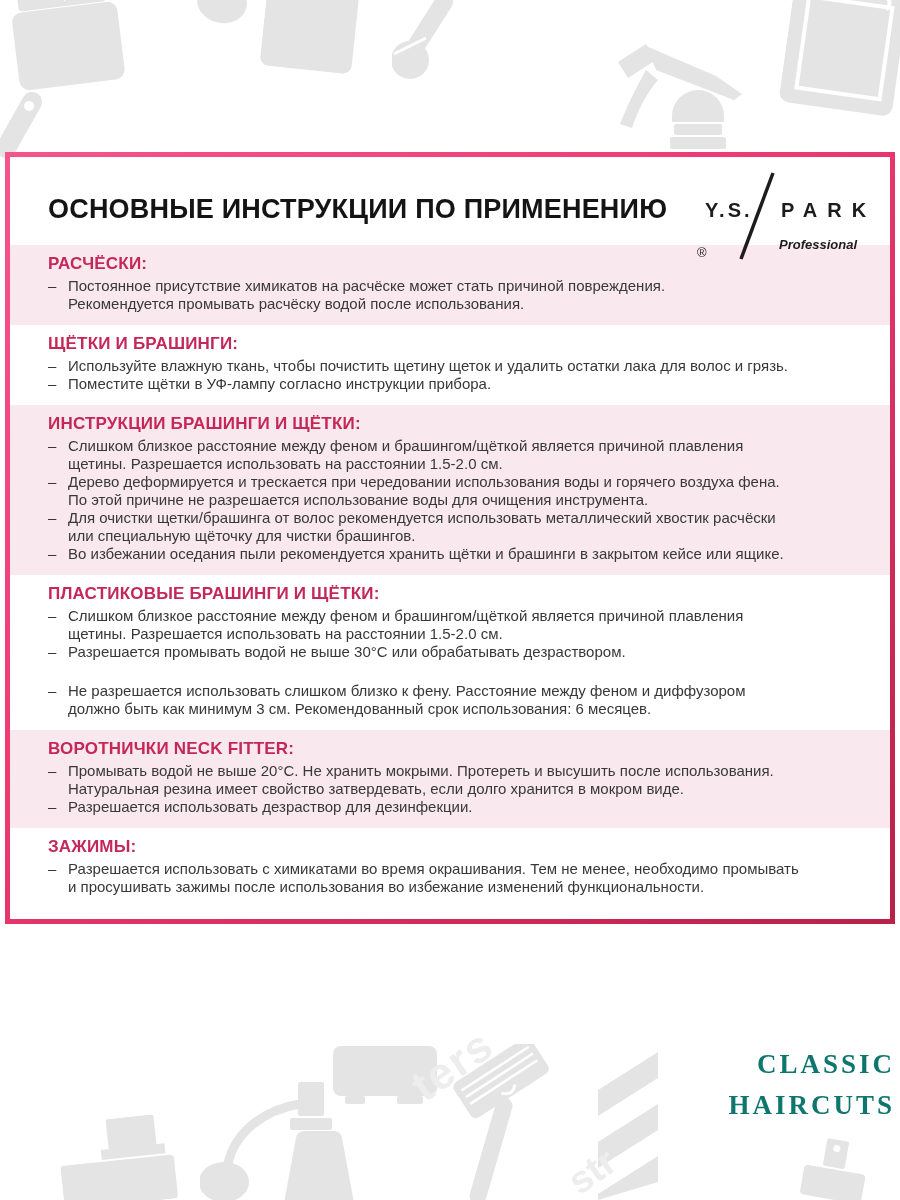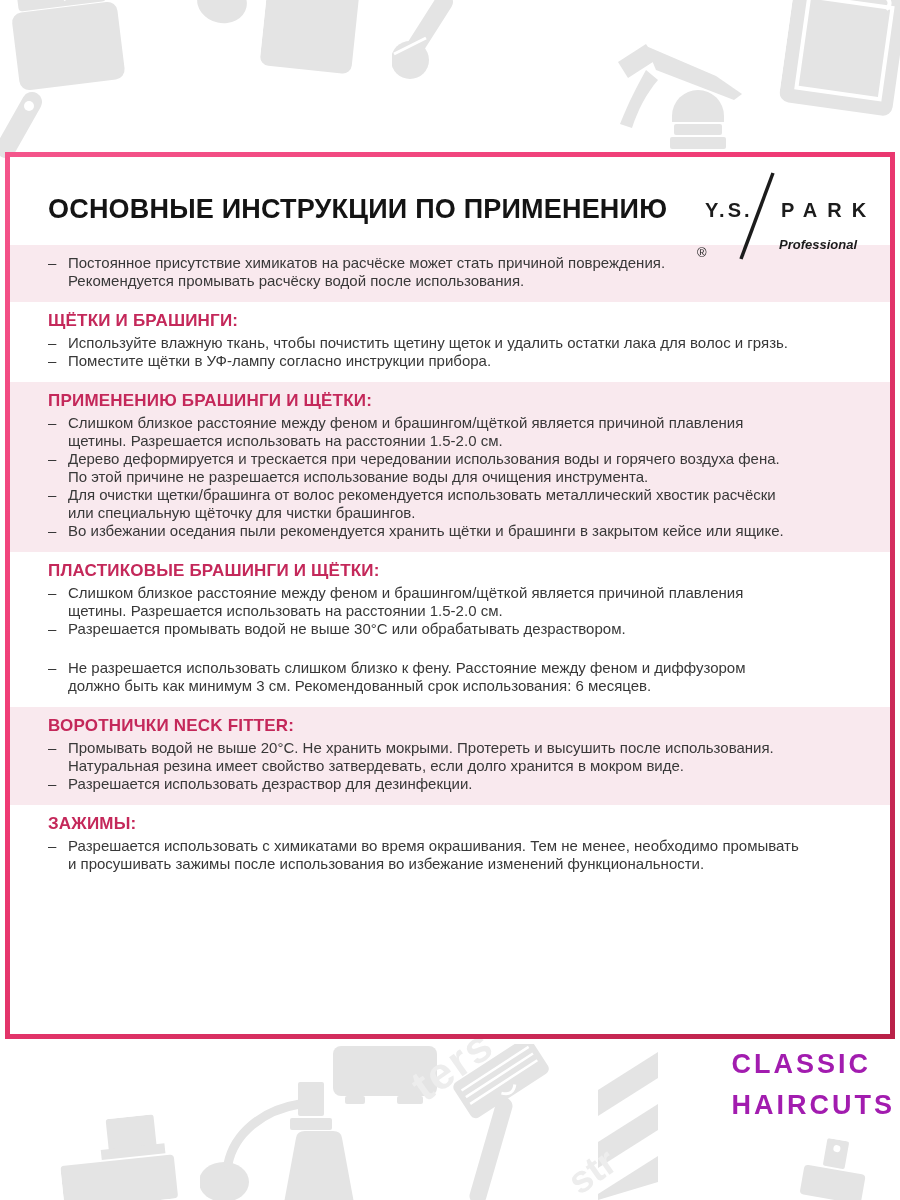--- a/index.html
+++ b/index.html
@@ -12,26 +12,26 @@
   .watermarks{position:absolute;inset:0;z-index:0;}
   .wm{position:absolute;}
   .wm svg{display:block;}
   .wm-fill{fill:#e4e4e4;}
   .wm-text{
     position:absolute;color:#ededed;font-weight:bold;
     font-family:"Liberation Sans",sans-serif;
   }
   .footer-brand{
     position:absolute;right:5px;top:1044px;z-index:1;
-    font-weight:bold;font-size:27px;
-    letter-spacing:3px;line-height:41px;color:#a21caf;
+    text-align:right;font-weight:bold;font-size:27px;
+    letter-spacing:3px;line-height:41px;color:#0f766e;font-family:Liberation Serif, serif;
   }
   
   .card{
-    position:absolute;left:5px;top:152px;width:890px;height:887px;
+    position:absolute;left:5px;top:152px;width:890px;height:772px;
     box-sizing:border-box;background:#ffffff;z-index:2;
     border:5px solid #e8346f;
     border-image:linear-gradient(140deg,#f4558b 0%,#ef3a74 40%,#b92148 100%) 1;
   }
   .title-row{position:relative;padding:36px 38px 20px 38px;}
   .doc-title{
     margin:0;font-size:27px;line-height:1.2;font-weight:bold;
     color:#141414;letter-spacing:.2px;
   }
   .logo{position:absolute;right:22px;top:14px;}
@@ -187,36 +187,37 @@
       <line x1="48" y1="88" x2="80" y2="2" stroke="#1c1c1c" stroke-width="3.5"></line>
       <text x="12" y="46" font-size="20" font-weight="bold" letter-spacing="3">Y.S.</text>
       <text x="88" y="46" font-size="20" font-weight="bold" letter-spacing="10">PARK</text>
       <text x="86" y="78" font-size="13" font-weight="bold" font-style="italic">Professional</text>
       <text x="4" y="86" font-size="13">®</text>
     </svg>
   </div>
 
   <div>
   <div class="section band">
+    <h2 class="section-heading">РАСЧЁСКИ:</h2>
     <ul class="bullets">
           <li class="bullet">Постоянное присутствие химикатов на расчёске может стать причиной повреждения.
 Рекомендуется промывать расчёску водой после использования.</li>
         </ul>
   </div>
 
   <div class="section">
     <h2 class="section-heading">ЩЁТКИ И БРАШИНГИ:</h2>
     <ul class="bullets">
           <li class="bullet">Используйте влажную ткань, чтобы почистить щетину щеток и удалить остатки лака для волос и грязь.</li>
           <li class="bullet">Поместите щётки в УФ-лампу согласно инструкции прибора.</li>
         </ul>
   </div>
 
   <div class="section band">
-    <h2 class="section-heading">ПРИМЕНЕНИЮ БРАШИНГИ И ЩЁТКИ:</h2>
+    <h2 class="section-heading">ИНСТРУКЦИИ БРАШИНГИ И ЩЁТКИ:</h2>
     <ul class="bullets">
           <li class="bullet">Слишком близкое расстояние между феном и брашингом/щёткой является причиной плавления
 щетины. Разрешается использовать на расстоянии 1.5-2.0 см.</li>
           <li class="bullet">Дерево деформируется и трескается при чередовании использования воды и горячего воздуха фена.
 По этой причине не разрешается использование воды для очищения инструмента.</li>
           <li class="bullet">Для очистки щетки/брашинга от волос рекомендуется использовать металлический хвостик расчёски
 или специальную щёточку для чистки брашингов.</li>
           <li class="bullet">Во избежании оседания пыли рекомендуется хранить щётки и брашинги в закрытом кейсе или ящике.</li>
         </ul>
   </div>

